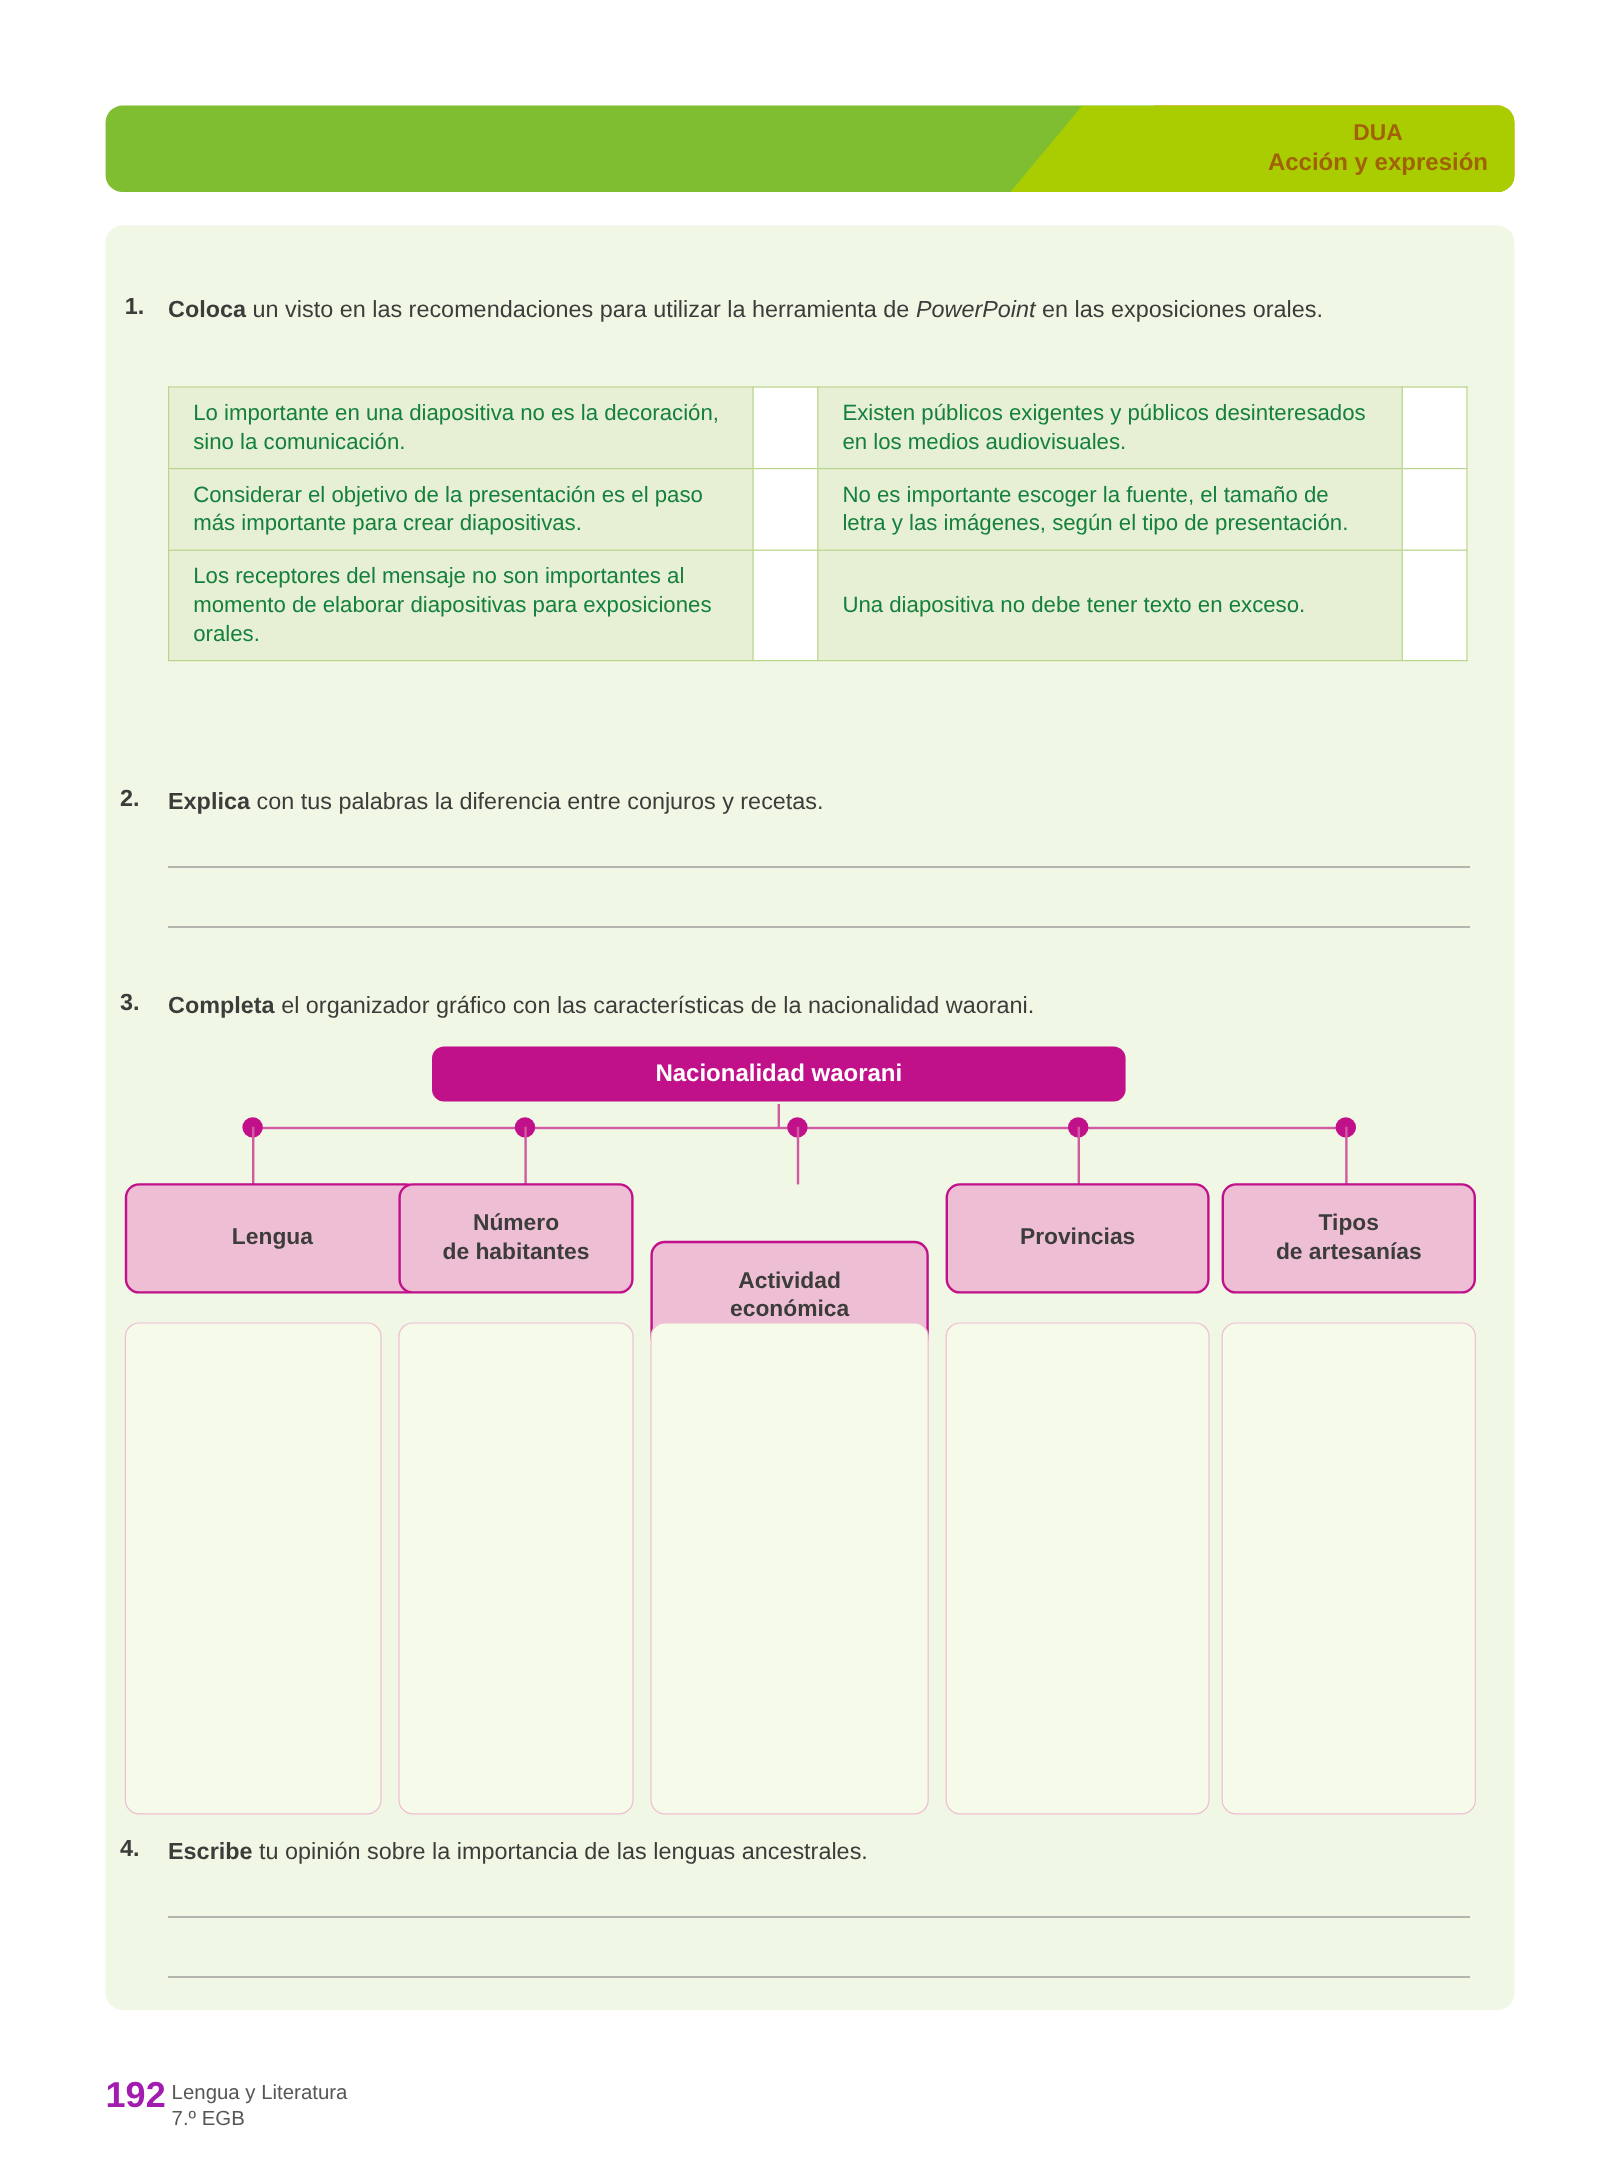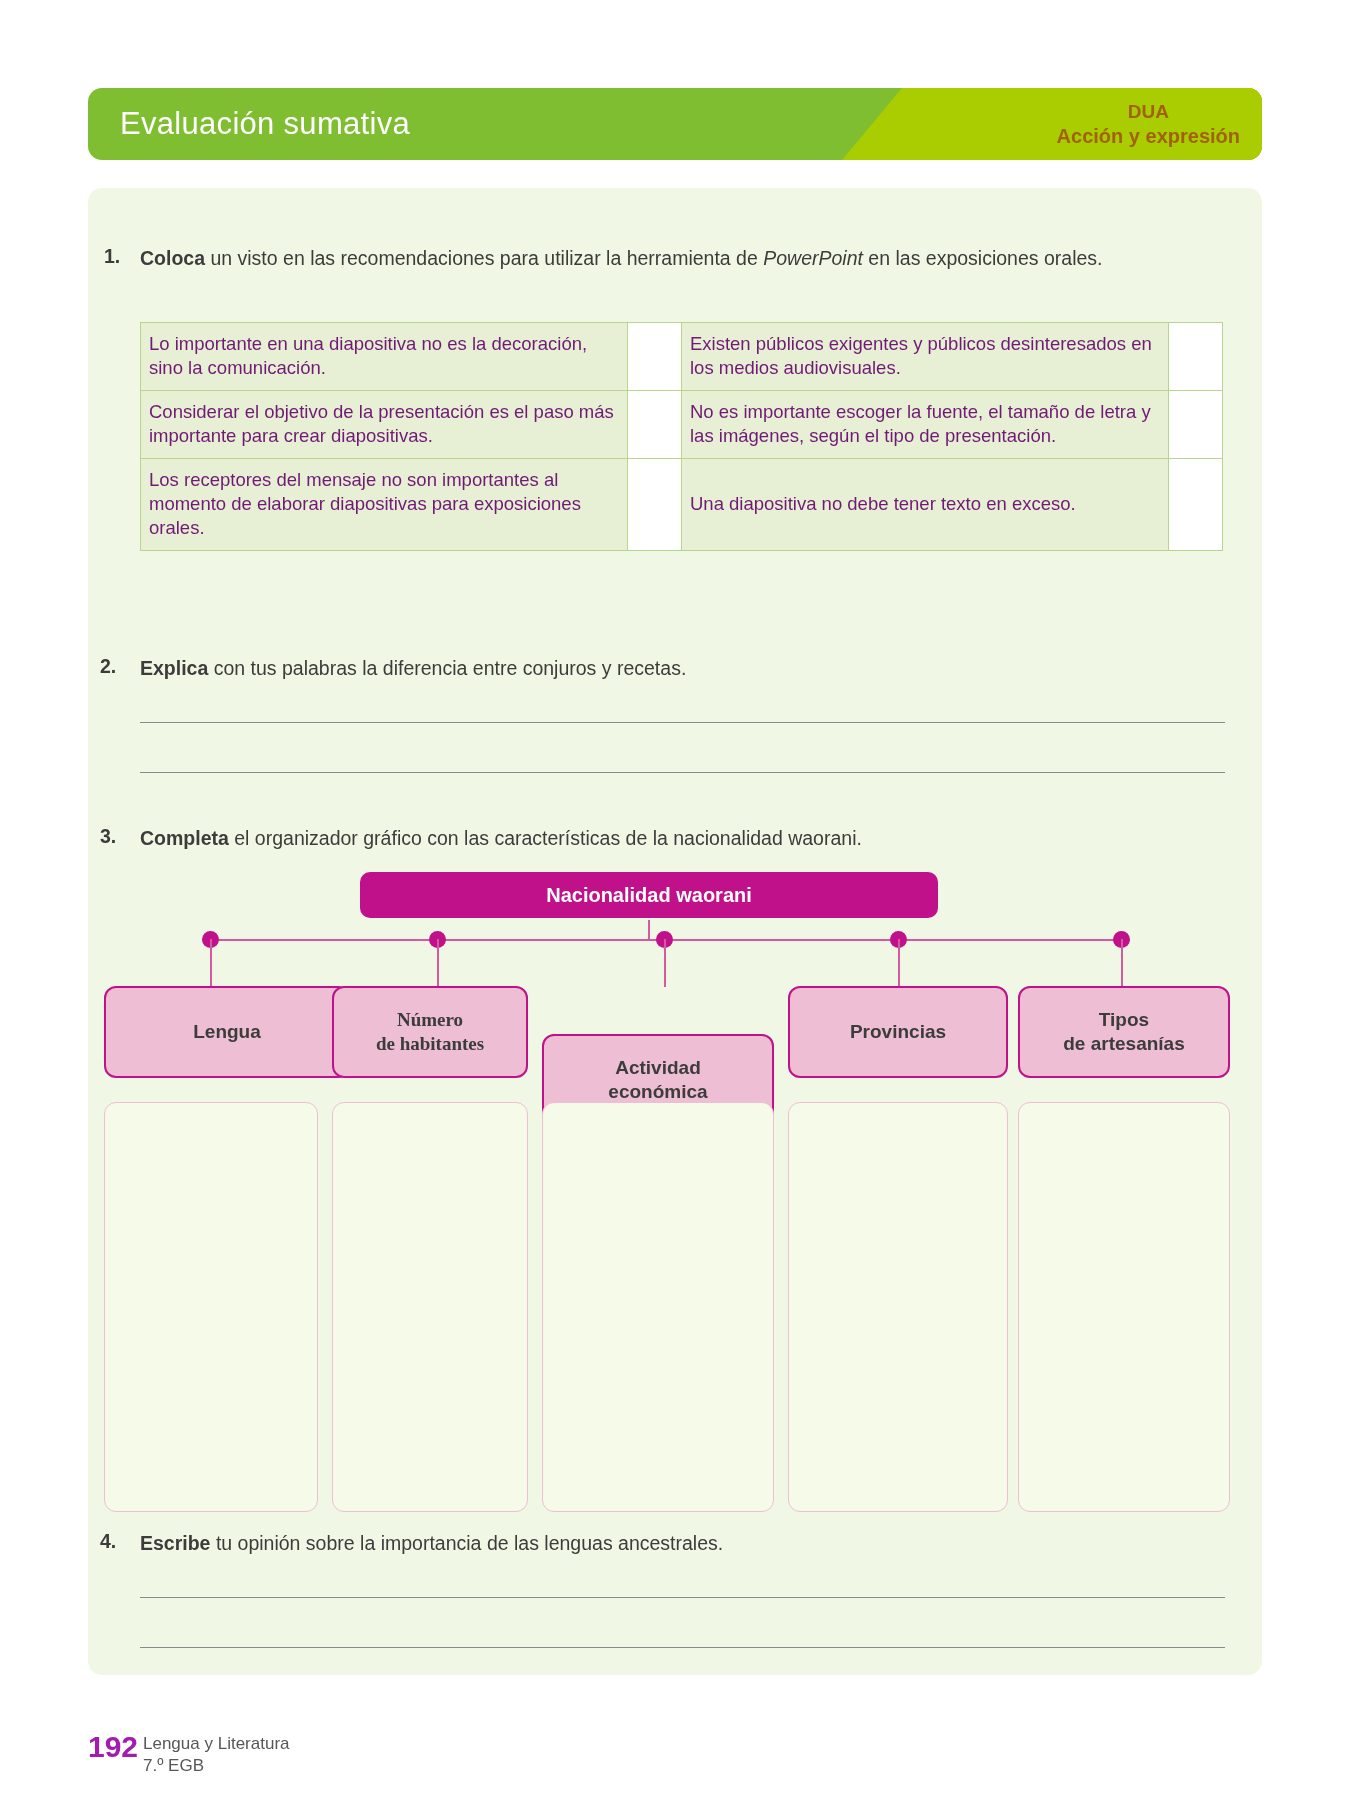--- a/index.html
+++ b/index.html
@@ -90,25 +90,25 @@
   
   .tbl {
     position:absolute;
     left:140px; top:322px;
     width:1083px;
     border-collapse:collapse;
     table-layout:fixed;
   }
   .tbl td {
     border:1px solid #b9d48c;
-    padding:9px 8px;
+    padding:9px 20px;
     font-size:18.5px;
     line-height:1.32;
     vertical-align:middle;
-    color:#701a75;
+    color:#15803d;
     background:#e7f0d5;
   }
   .tbl td.chk {
     width:52px;
     background:#ffffff;
   }
   .tbl td.txt { width:470px; }
 
   
   .line {
@@ -196,21 +196,20 @@
 </style>
 </head>
 <body>
 
 <div class="header">
   <div class="header-green"></div>
   <div class="header-orange"></div>
   <div class="header-lime">
     <div class="header-lime-inner"></div>
   </div>
-  <div class="header-title">Evaluación sumativa</div>
   <div class="dua-block">
     <div class="dua-title">DUA</div>
     <div class="dua-sub">Acción y expresión</div>
   </div>
 </div>
 
 <div class="panel"></div>
 
 <div class="ex-num" style="left:104px; top:245px;">1.</div>
 <div class="ex" style="left:140px; top:245px; width:1090px;">
@@ -263,21 +262,21 @@
 <div class="node-dot" style="left:890px;"></div>
 <div class="node-dot" style="left:1113px;"></div>
 
 <div class="node-stem" style="left:210px;"></div>
 <div class="node-stem" style="left:437px;"></div>
 <div class="node-stem" style="left:664px;"></div>
 <div class="node-stem" style="left:898px;"></div>
 <div class="node-stem" style="left:1121px;"></div>
 
 <div class="chip" style="left:104px; width:246px; white-space:pre-line;">Lengua</div>
-<div class="chip" style="left:332px; width:196px; white-space:pre-line;font-family:Liberation Serif, serif;">Número
+<div class="chip" style="left:332px; width:196px; white-space:pre-line;">Número
 de habitantes</div>
 <div class="chip" style="left:542px; width:232px; white-space:pre-line;margin-top:48px;">Actividad
 económica</div>
 <div class="chip" style="left:788px; width:220px; white-space:pre-line;">Provincias</div>
 <div class="chip" style="left:1018px; width:212px; white-space:pre-line;">Tipos
 de artesanías</div>
 
 <div class="box" style="left:104px; width:214px;"></div>
 <div class="box" style="left:332px; width:196px;"></div>
 <div class="box" style="left:542px; width:232px;"></div>

